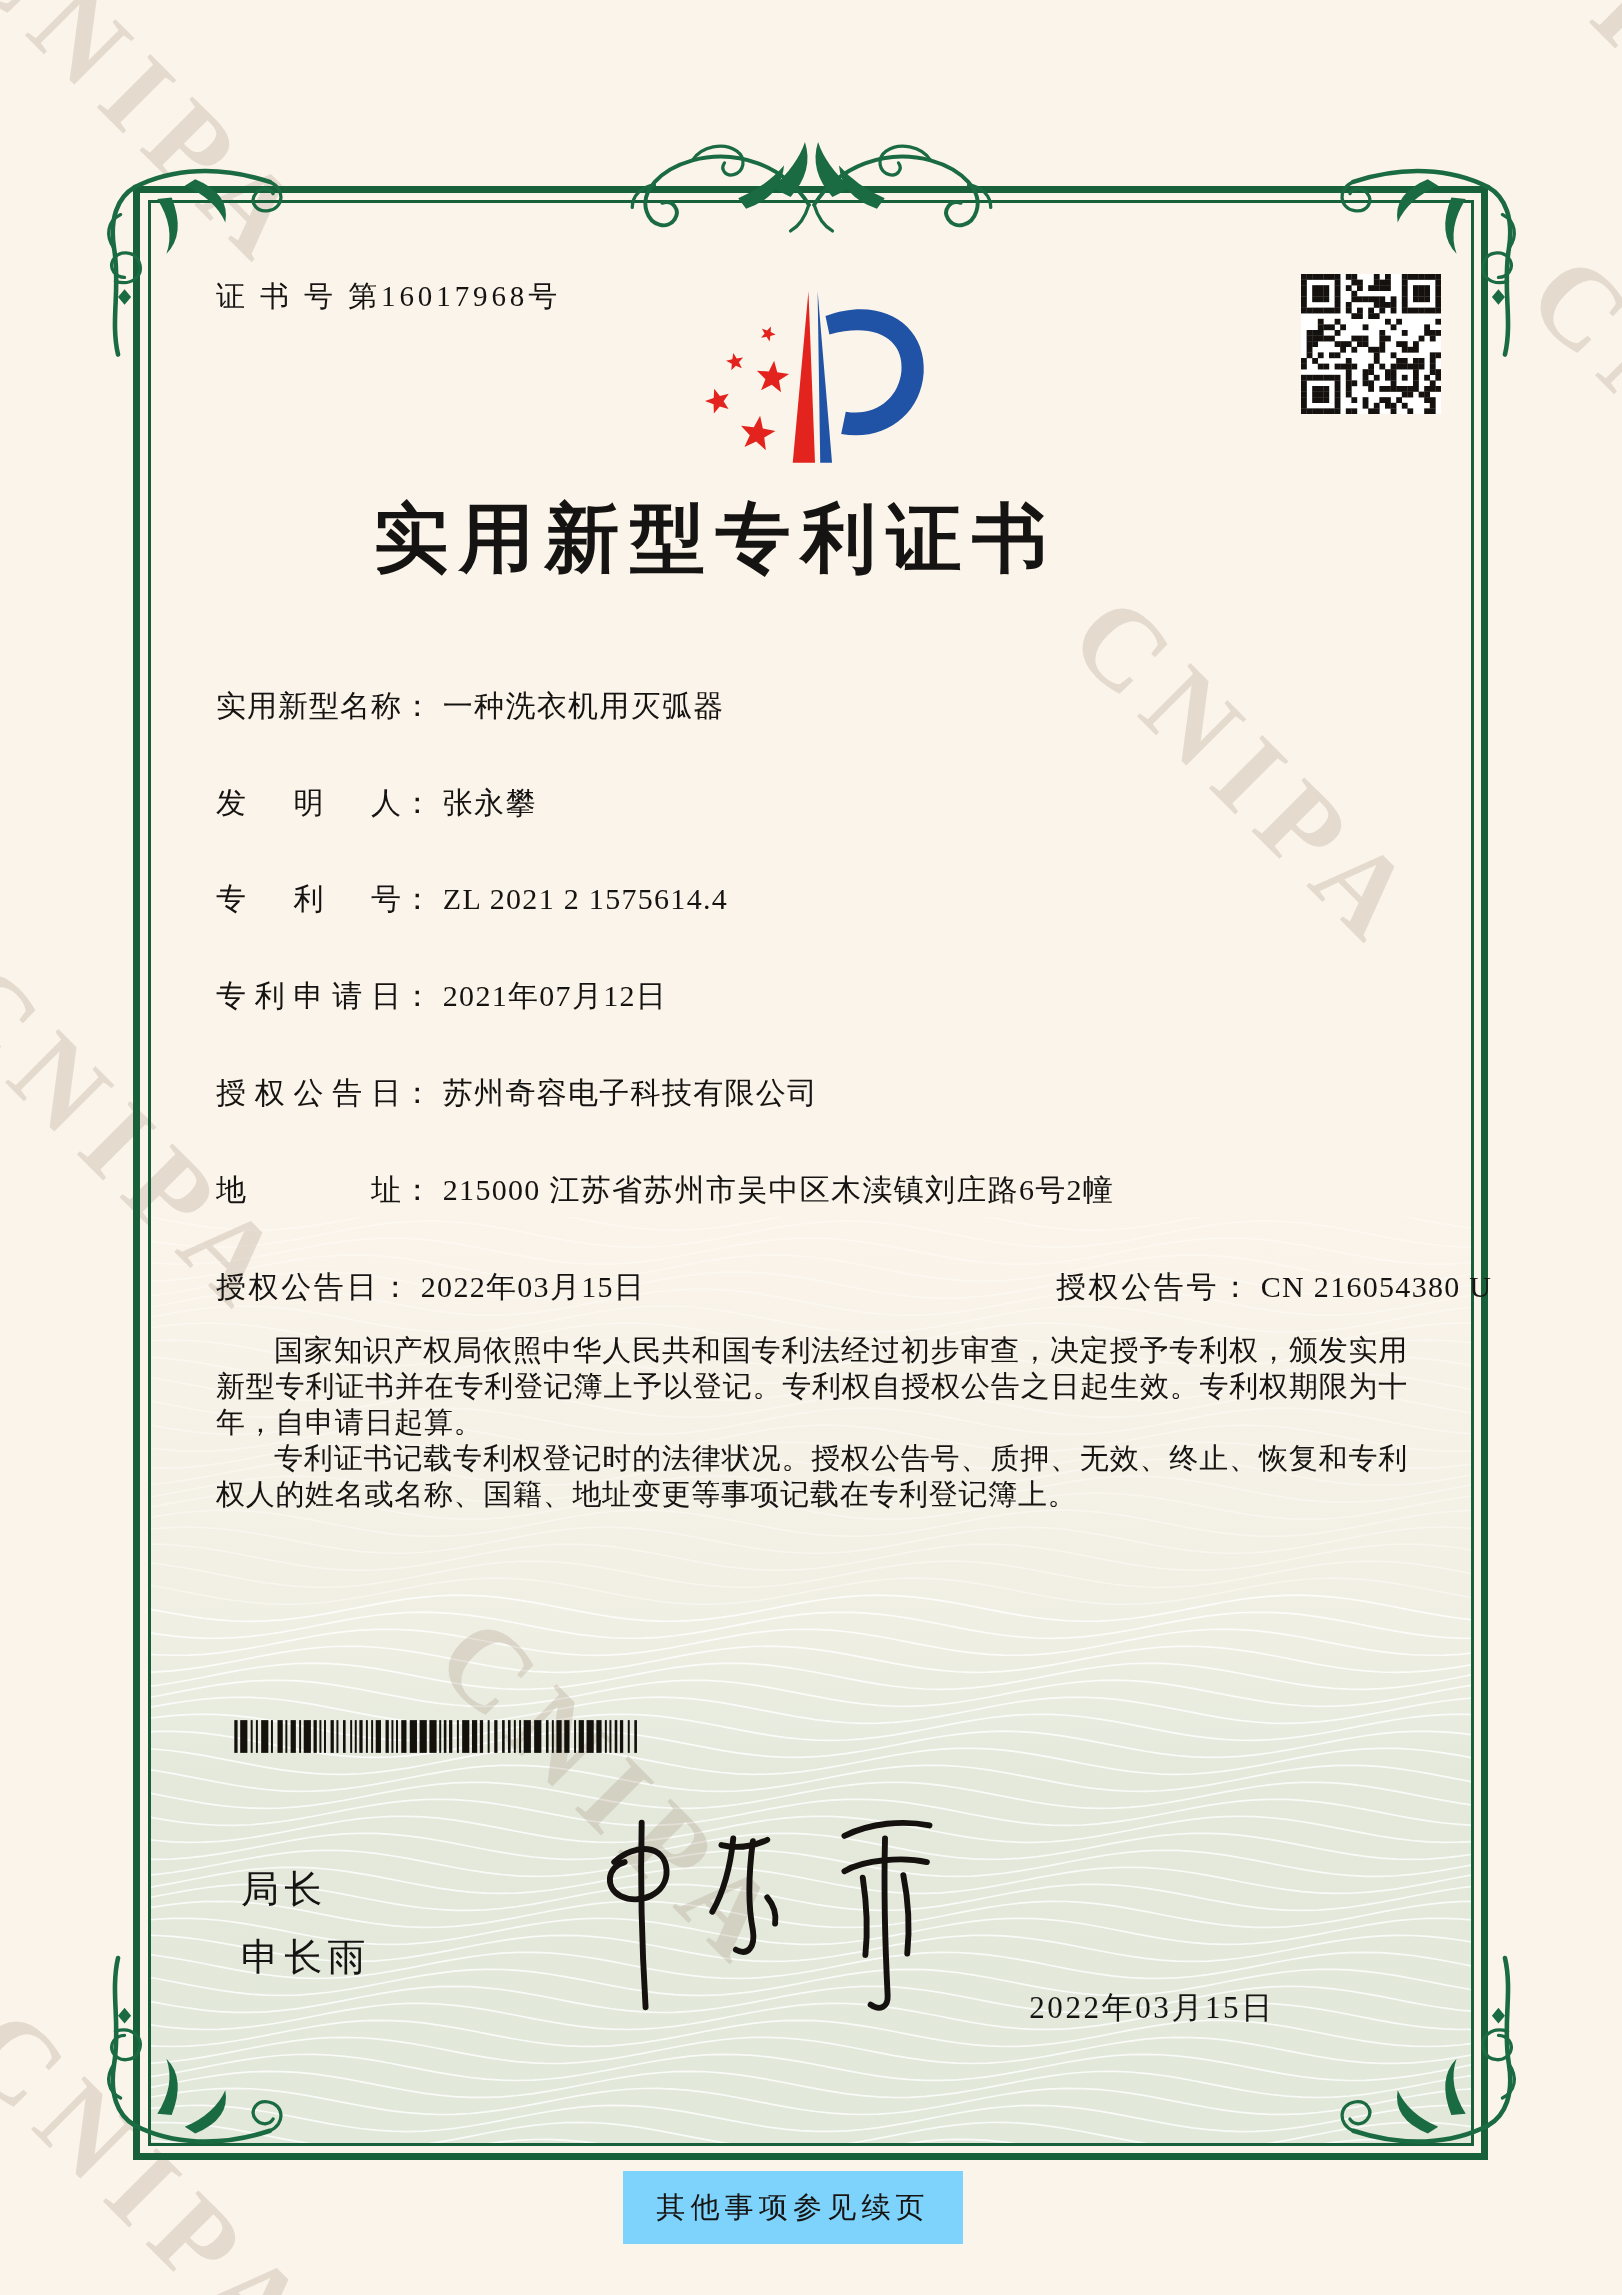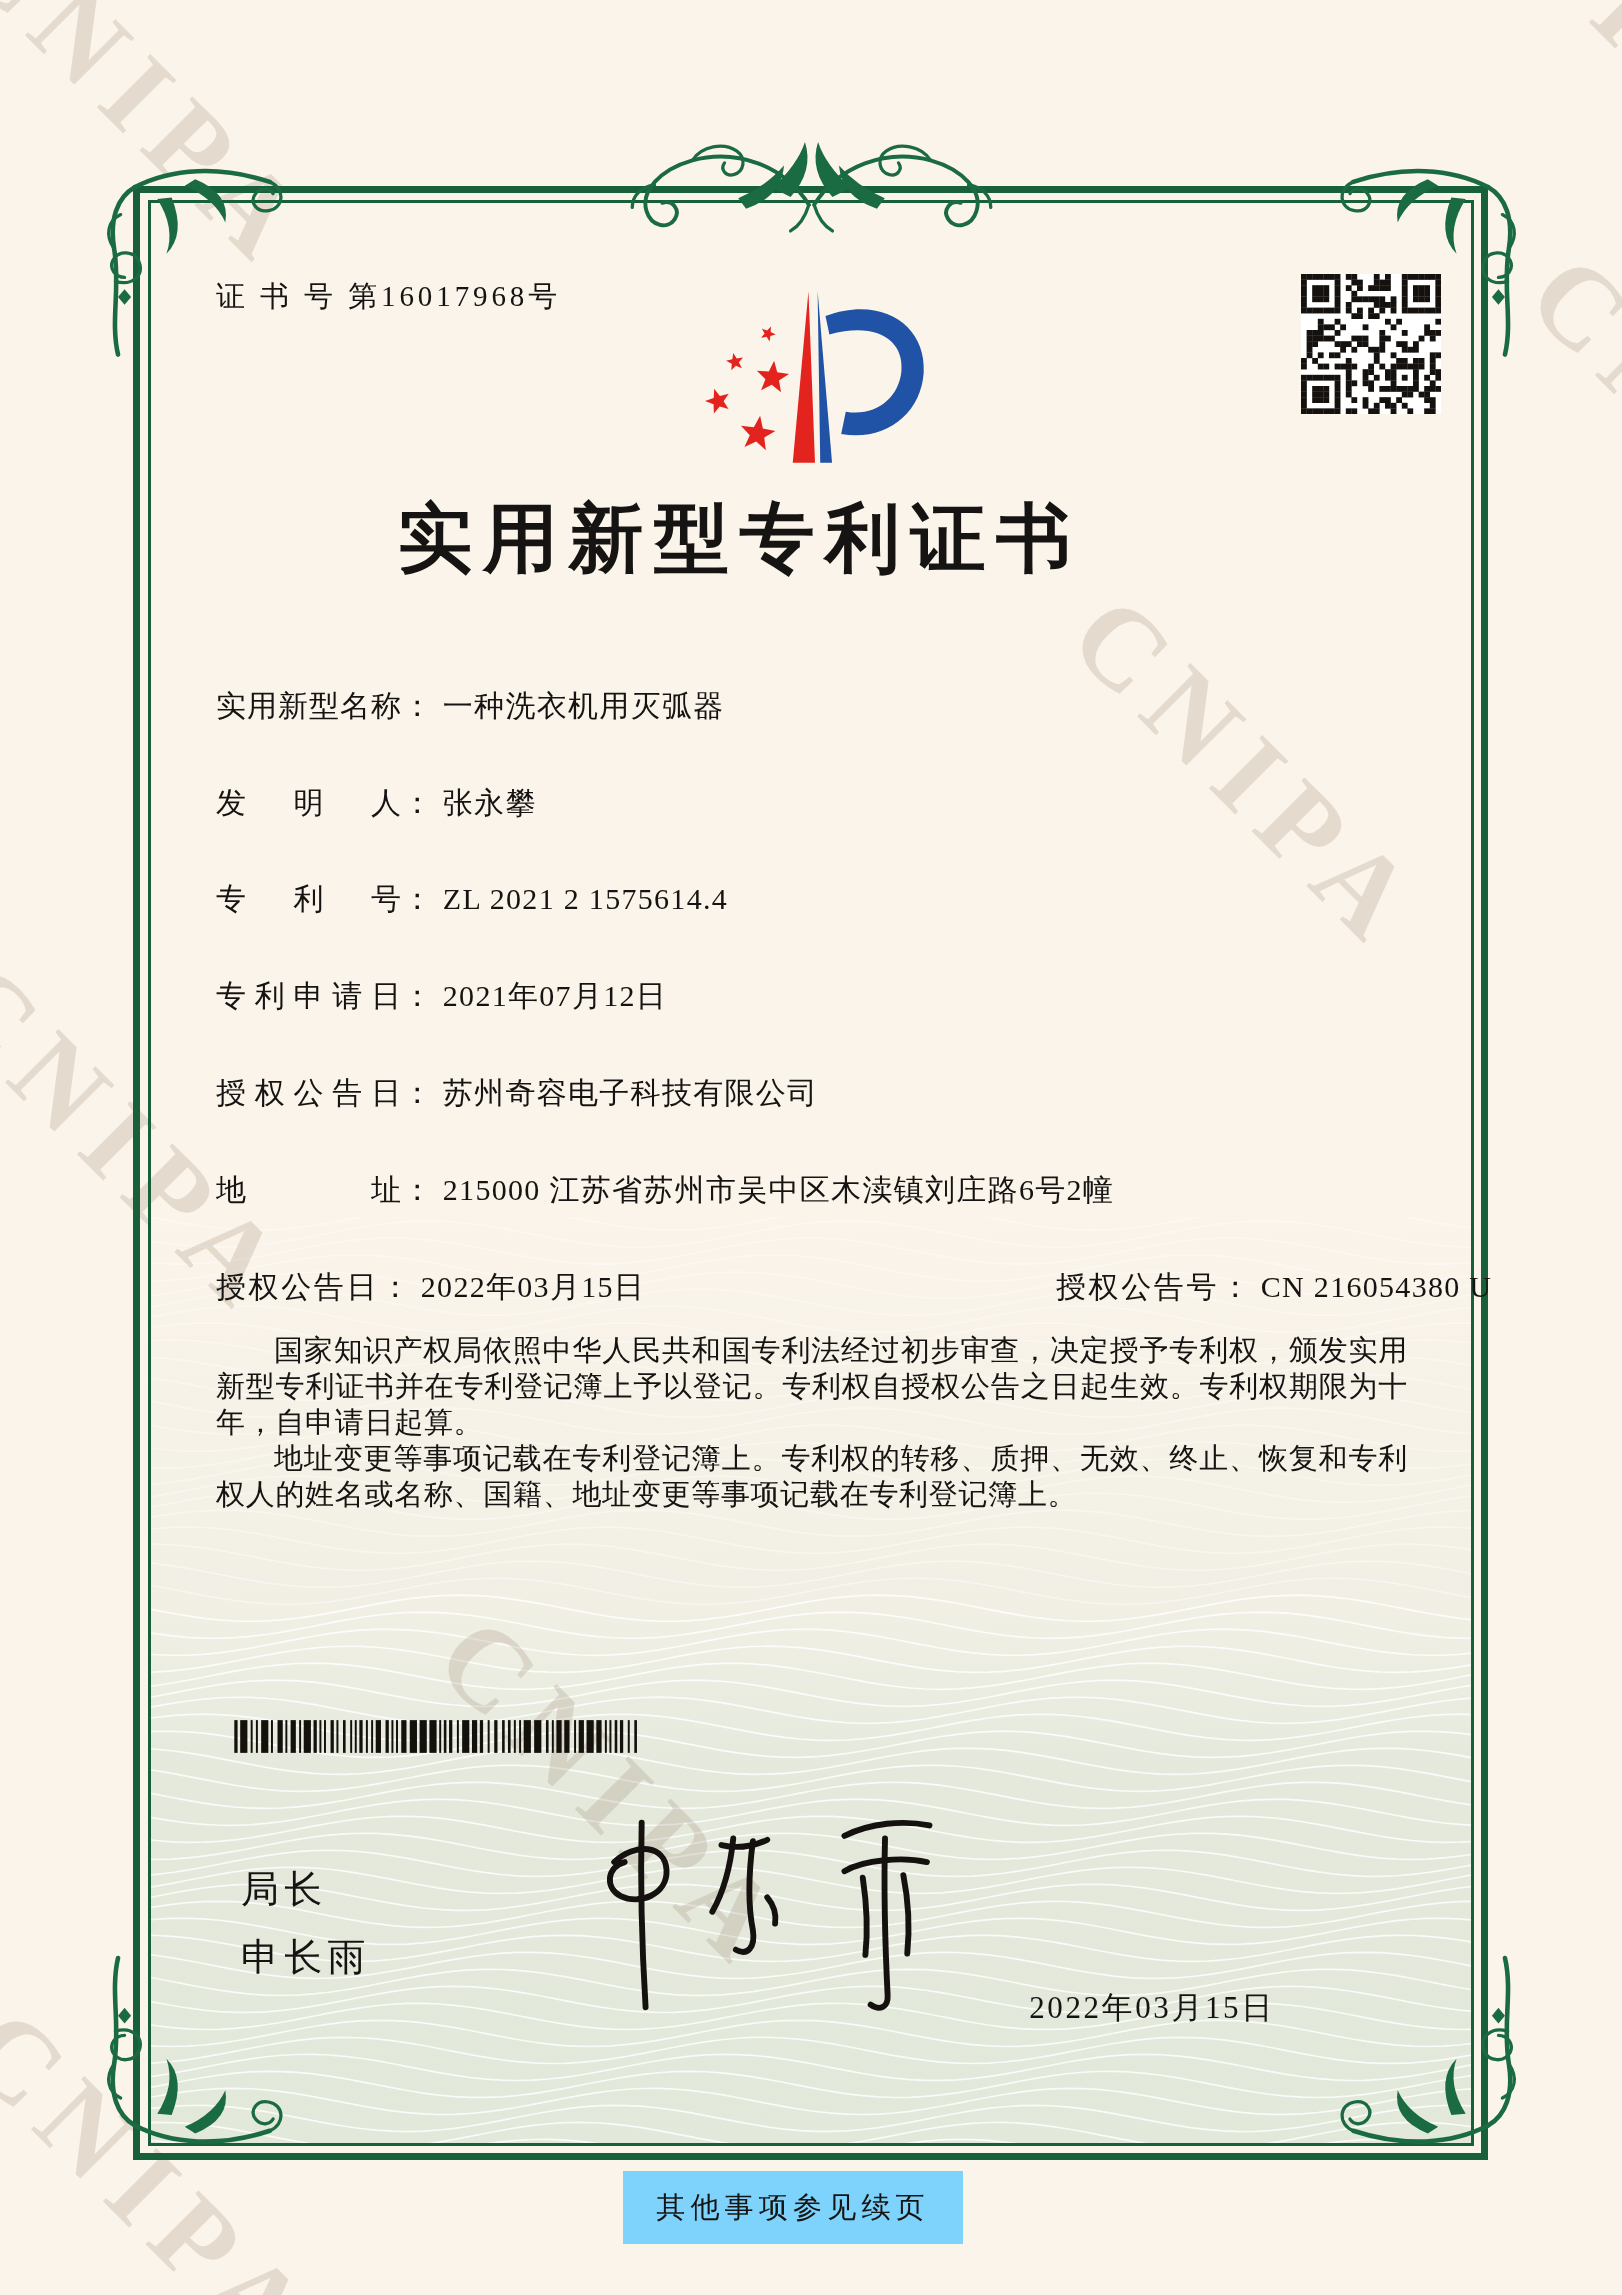--- a/index.html
+++ b/index.html
@@ -16,21 +16,21 @@
     font-weight:700;font-size:115px;letter-spacing:17px;
     color:rgba(168,150,128,0.28);transform:rotate(45deg);white-space:nowrap;
   }
   .border-outer{position:absolute;left:133px;top:186px;width:1341px;height:1960px;border:7.2px solid #17603A;}
   .border-inner{position:absolute;left:148px;top:200px;width:1320px;height:1940px;border:3.3px solid #17603A;}
   #guilloche{position:absolute;left:151px;top:1217px;}
   
   .certno{position:absolute;left:216px;top:277px;font-size:29px;letter-spacing:3.9px;}
   .title{
     position:absolute;left:0;top:489px;width:1431px;text-align:center;
-    font-size:75px;font-weight:700;letter-spacing:10.5px;padding-left:24px;
+    font-size:75px;font-weight:700;letter-spacing:10.5px;
   }
   .row{position:absolute;left:216px;font-size:30px;white-space:nowrap;}
   .row .lbl{display:inline-block;width:185px;text-align:justify;text-align-last:justify;vertical-align:bottom;}
   .row .colon{display:inline-block;margin-left:1.3px;}
   .row .val{margin-left:10.5px;letter-spacing:1.3px;}
   .grant-right{position:absolute;left:840px;top:0;white-space:nowrap;}
   .grant-right .lbl2{letter-spacing:2.6px;text-align:right;}
   .paras{
     position:absolute;left:216px;top:1332px;width:1192px;
     font-size:29px;line-height:36px;text-align:justify;letter-spacing:0.7px;
@@ -490,21 +490,21 @@
 
   <div class="row" style="top:1267px;width:1256px">
     <span style="letter-spacing:2.6px">授权公告日</span><span class="colon">：</span><span class="val">2022年03月15日</span>
     <span class="grant-right">
       <span class="lbl2">授权公告号</span><span class="colon">：</span><span class="val">CN 216054380 U</span>
     </span>
   </div>
 
   <div class="paras">
     <p>国家知识产权局依照中华人民共和国专利法经过初步审查，决定授予专利权，颁发实用新型专利证书并在专利登记簿上予以登记。专利权自授权公告之日起生效。专利权期限为十年，自申请日起算。</p>
-    <p>地址变更等事项记载在专利登记簿上。专利权的转移、质押、无效、终止、恢复和专利权人的姓名或名称、国籍、地址变更等事项记载在专利登记簿上。</p>
+    <p>专利证书记载专利权登记时的法律状况。授权公告号、质押、无效、终止、恢复和专利权人的姓名或名称、国籍、地址变更等事项记载在专利登记簿上。</p>
   </div>
 
   <svg id="barcode-svg" width="419" height="33" viewBox="0 0 640 50">
       <rect x="2" y="0" width="5" height="50" fill="#14100c"></rect>
       <rect x="11" y="0" width="11" height="50" fill="#14100c"></rect>
       <rect x="27" y="0" width="3" height="50" fill="#14100c"></rect>
       <rect x="35" y="0" width="3" height="50" fill="#14100c"></rect>
       <rect x="43" y="0" width="11" height="50" fill="#14100c"></rect>
       <rect x="58" y="0" width="3" height="50" fill="#14100c"></rect>
       <rect x="68" y="0" width="8" height="50" fill="#14100c"></rect>

